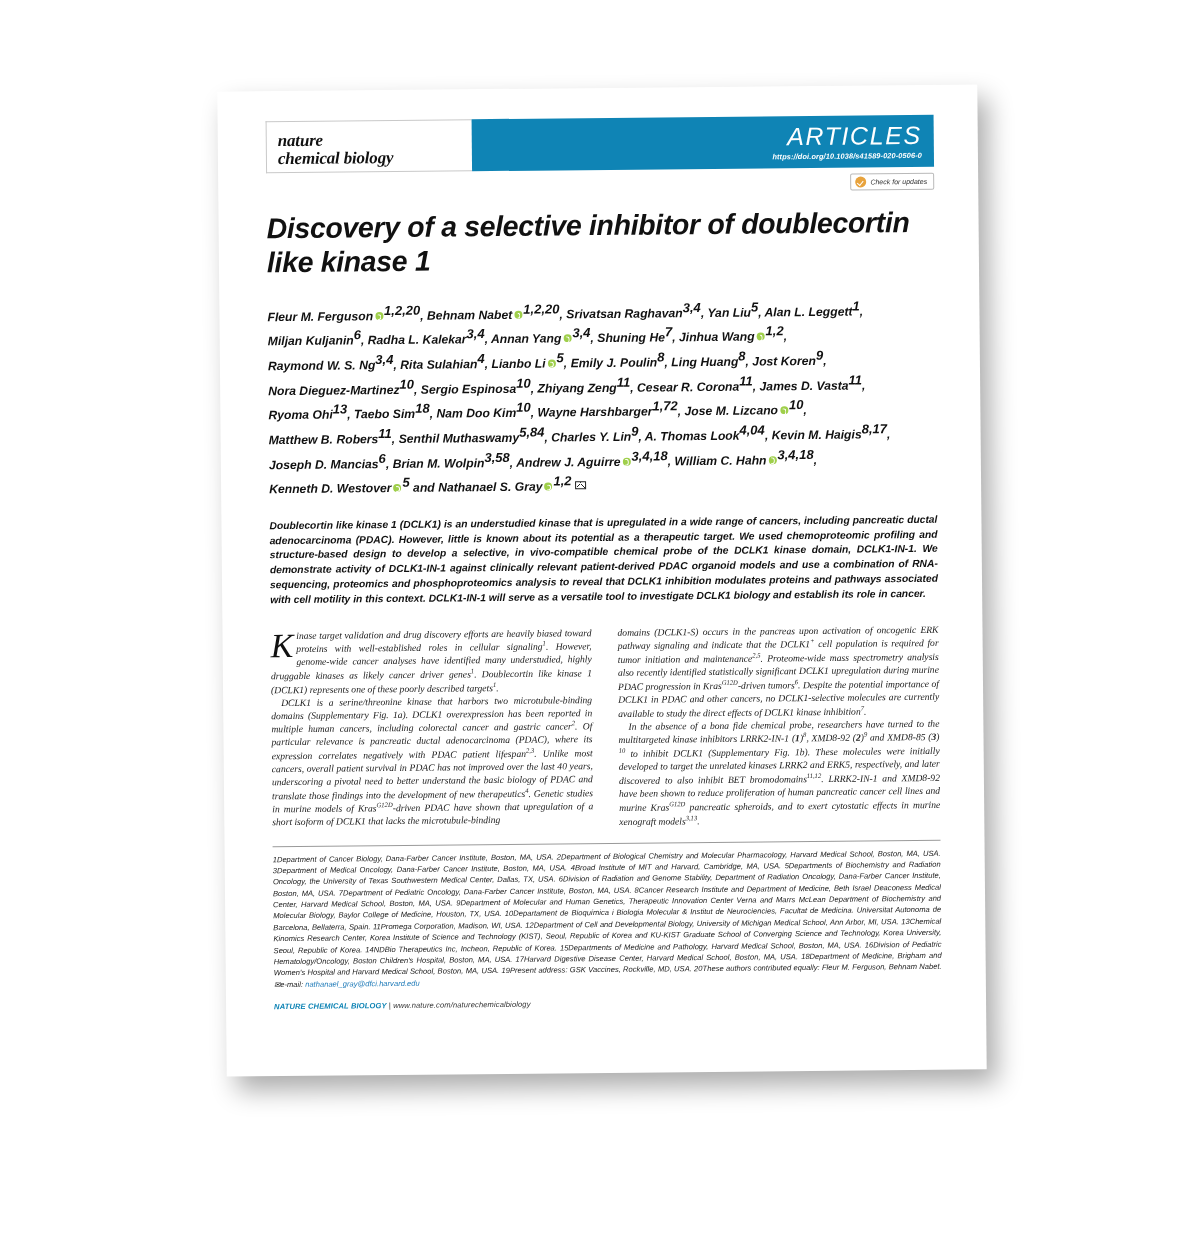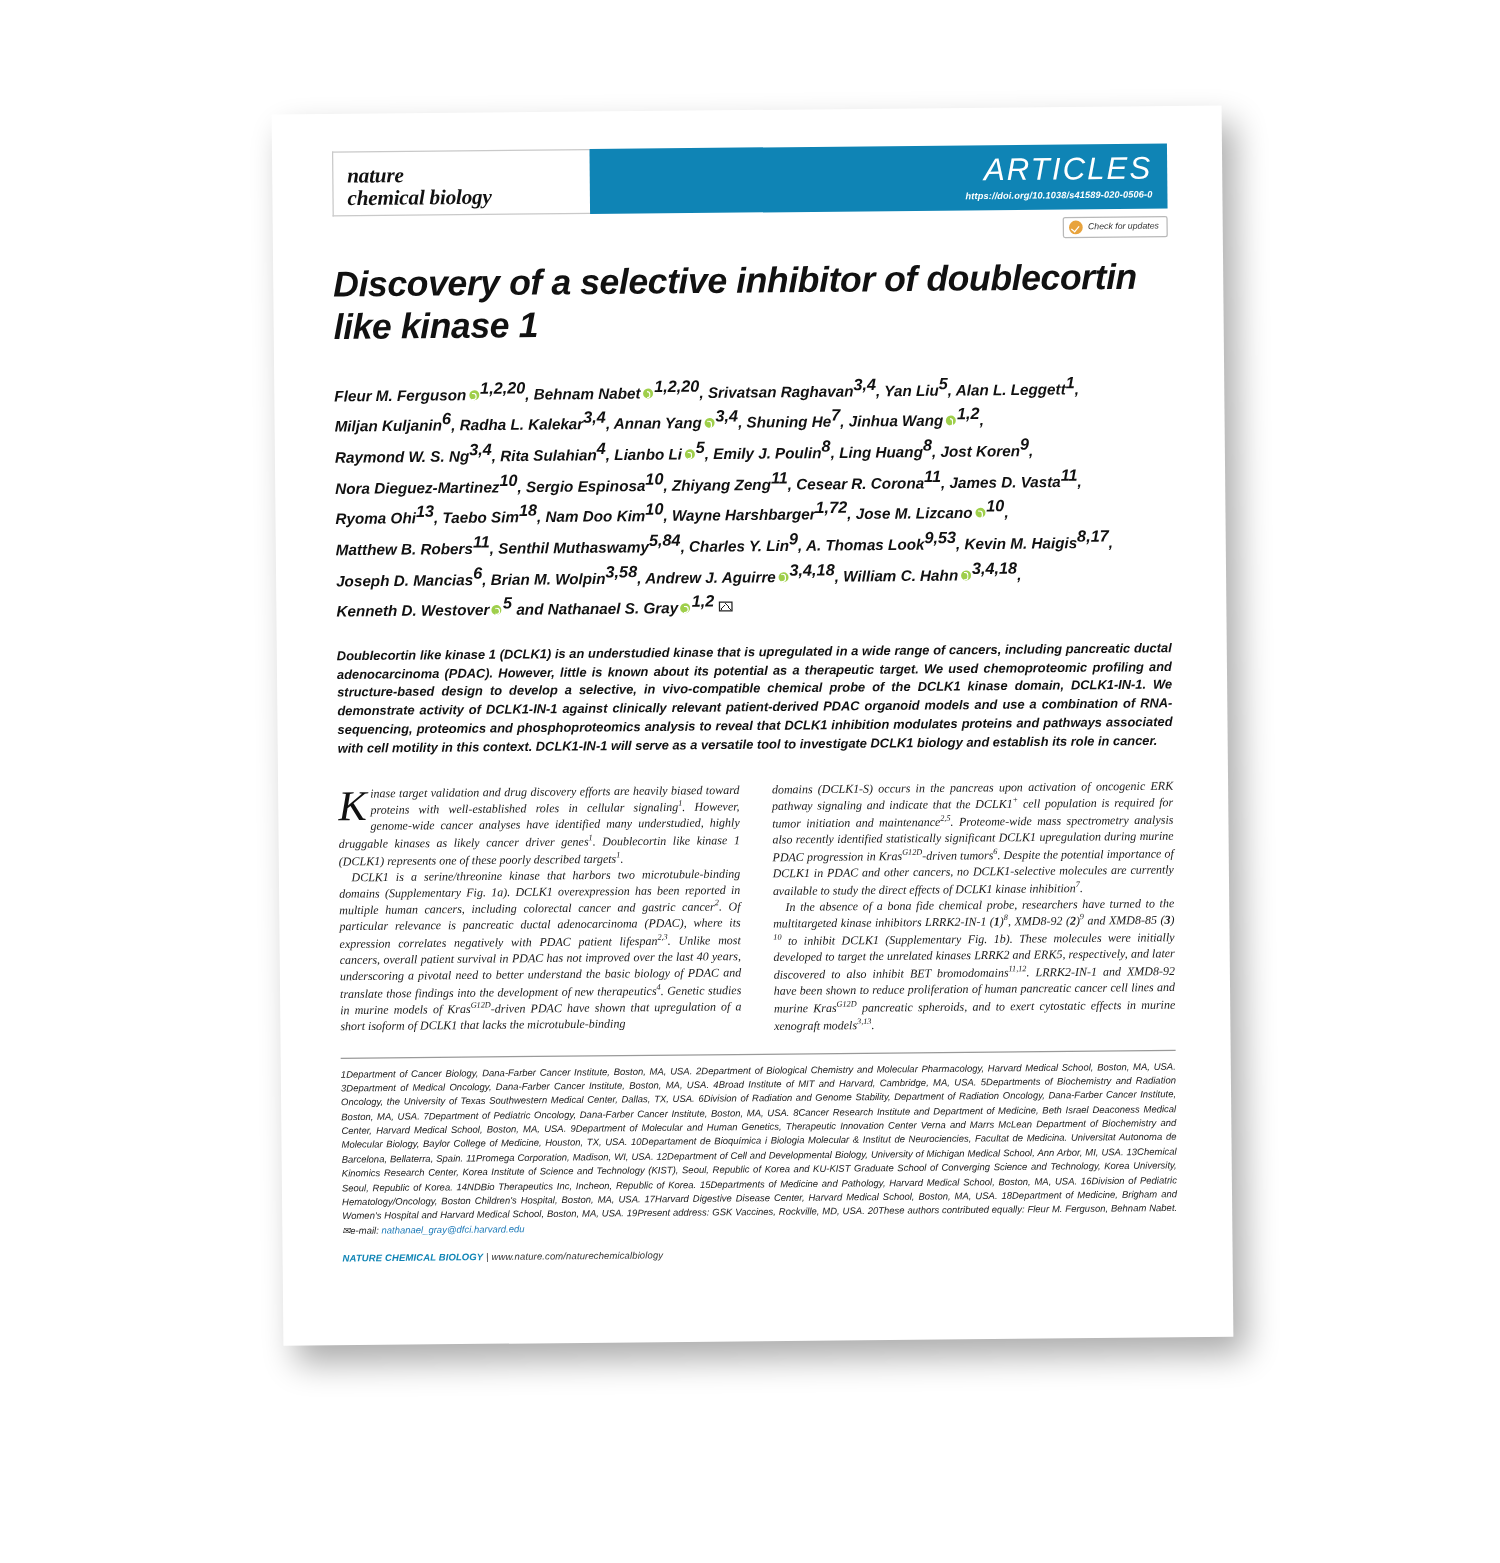--- a/index.html
+++ b/index.html
@@ -271,21 +271,21 @@
       </div>
 
       <div class="title">Discovery of a selective inhibitor of doublecortin like kinase 1</div>
 
       <div class="authors">
         <span>Fleur M. Ferguson<span class="orcid"></span><sup>1,2,20</sup>, Behnam Nabet<span class="orcid"></span><sup>1,2,20</sup>, Srivatsan Raghavan<sup>3,4</sup>, Yan Liu<sup>5</sup>, Alan L. Leggett<sup>1</sup>,</span><br>
         <span>Miljan Kuljanin<sup>6</sup>, Radha L. Kalekar<sup>3,4</sup>, Annan Yang<span class="orcid"></span><sup>3,4</sup>, Shuning He<sup>7</sup>, Jinhua Wang<span class="orcid"></span><sup>1,2</sup>,</span><br>
         <span>Raymond W. S. Ng<sup>3,4</sup>, Rita Sulahian<sup>4</sup>, Lianbo Li<span class="orcid"></span><sup>5</sup>, Emily J. Poulin<sup>8</sup>, Ling Huang<sup>8</sup>, Jost Koren<sup>9</sup>,</span><br>
         <span>Nora Dieguez-Martinez<sup>10</sup>, Sergio Espinosa<sup>10</sup>, Zhiyang Zeng<sup>11</sup>, Cesear R. Corona<sup>11</sup>, James D. Vasta<sup>11</sup>,</span><br>
         <span>Ryoma Ohi<sup>13</sup>, Taebo Sim<sup>18</sup>, Nam Doo Kim<sup>10</sup>, Wayne Harshbarger<sup>1,72</sup>, Jose M. Lizcano<span class="orcid"></span><sup>10</sup>,</span><br>
-        <span>Matthew B. Robers<sup>11</sup>, Senthil Muthaswamy<sup>5,84</sup>, Charles Y. Lin<sup>9</sup>, A. Thomas Look<sup>9,53</sup>, Kevin M. Haigis<sup>8,17</sup>,</span><br>
+        <span>Matthew B. Robers<sup>11</sup>, Senthil Muthaswamy<sup>5,84</sup>, Charles Y. Lin<sup>9</sup>, A. Thomas Look<sup>4,04</sup>, Kevin M. Haigis<sup>8,17</sup>,</span><br>
         <span>Joseph D. Mancias<sup>6</sup>, Brian M. Wolpin<sup>3,58</sup>, Andrew J. Aguirre<span class="orcid"></span><sup>3,4,18</sup>, William C. Hahn<span class="orcid"></span><sup>3,4,18</sup>,</span><br>
         <span>Kenneth D. Westover<span class="orcid"></span><sup>5</sup> and Nathanael S. Gray<span class="orcid"></span><sup>1,2</sup><span class="envelope"></span></span>
       </div>
 
       <div class="abstract">Doublecortin like kinase 1 (DCLK1) is an understudied kinase that is upregulated in a wide range of cancers, including pancreatic ductal adenocarcinoma (PDAC). However, little is known about its potential as a therapeutic target. We used chemoproteomic profiling and structure-based design to develop a selective, in vivo-compatible chemical probe of the DCLK1 kinase domain, DCLK1-IN-1. We demonstrate activity of DCLK1-IN-1 against clinically relevant patient-derived PDAC organoid models and use a combination of RNA-sequencing, proteomics and phosphoproteomics analysis to reveal that DCLK1 inhibition modulates proteins and pathways associated with cell motility in this context. DCLK1-IN-1 will serve as a versatile tool to investigate DCLK1 biology and establish its role in cancer.</div>
 
       <div class="cols">
         <div class="col">
           <p class="first dropcap-para"><span class="dropcap">K</span>inase target validation and drug discovery efforts are heavily biased toward proteins with well-established roles in cellular signaling<sup>1</sup>. However, genome-wide cancer analyses have identified many understudied, highly druggable kinases as likely cancer driver genes<sup>1</sup>. Doublecortin like kinase 1 (DCLK1) represents one of these poorly described targets<sup>1</sup>.</p>
           <p>DCLK1 is a serine/threonine kinase that harbors two microtubule-binding domains (Supplementary Fig. 1a). DCLK1 overexpression has been reported in multiple human cancers, including colorectal cancer and gastric cancer<sup>2</sup>. Of particular relevance is pancreatic ductal adenocarcinoma (PDAC), where its expression correlates negatively with PDAC patient lifespan<sup>2,3</sup>. Unlike most cancers, overall patient survival in PDAC has not improved over the last 40 years, underscoring a pivotal need to better understand the basic biology of PDAC and translate those findings into the development of new therapeutics<sup>4</sup>. Genetic studies in murine models of Kras<sup>G12D</sup>-driven PDAC have shown that upregulation of a short isoform of DCLK1 that lacks the microtubule-binding</p>

